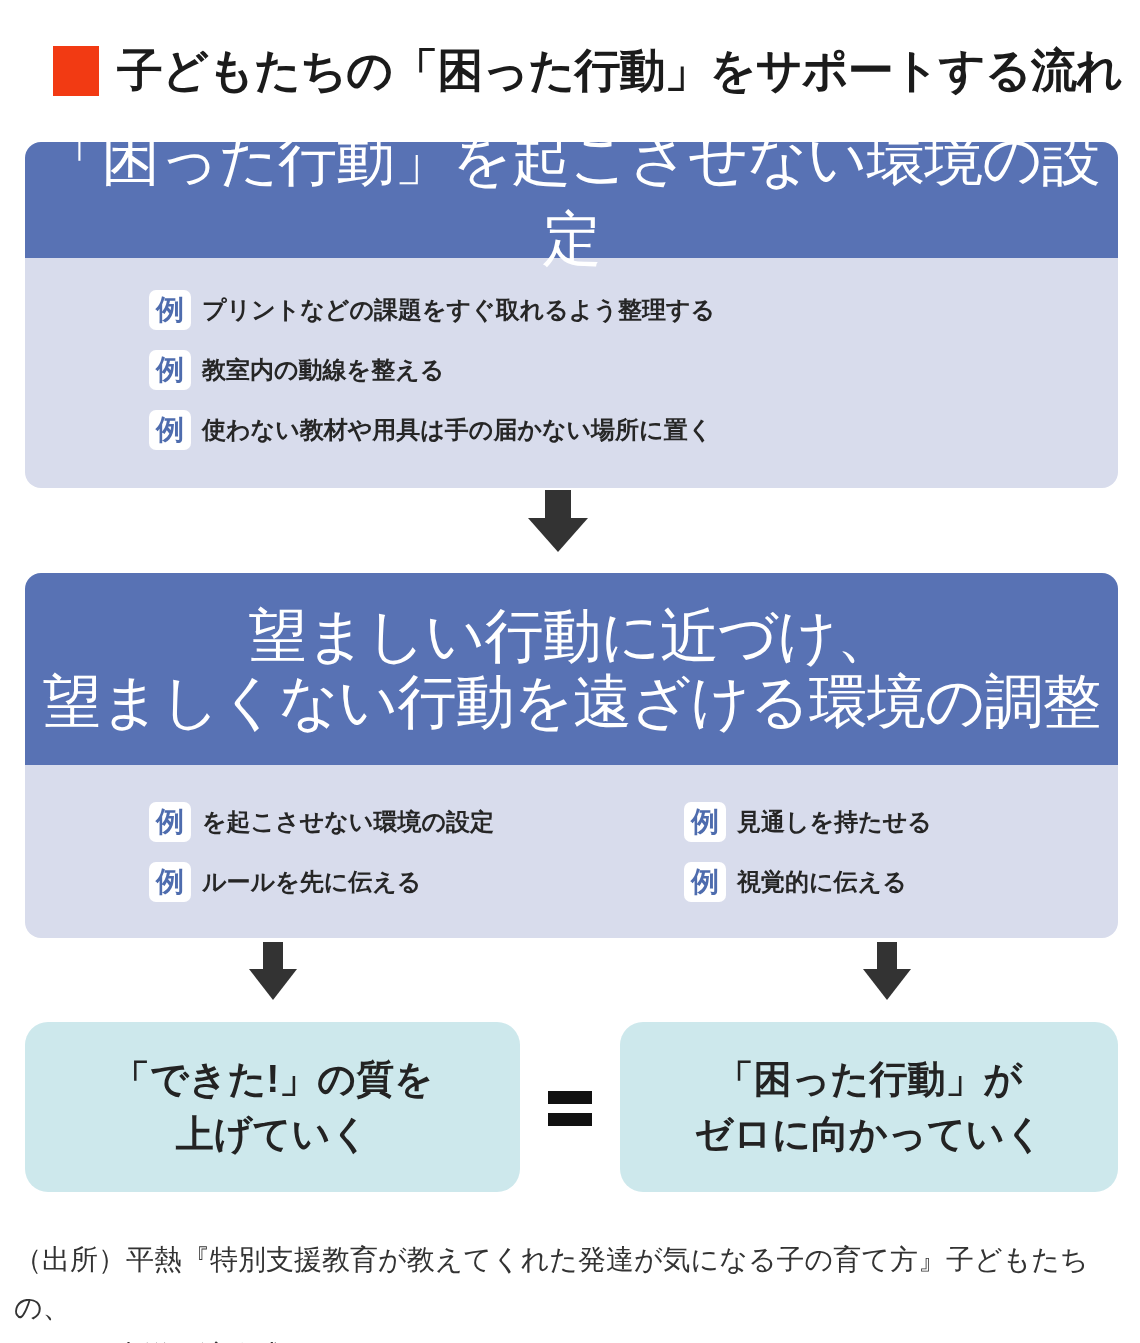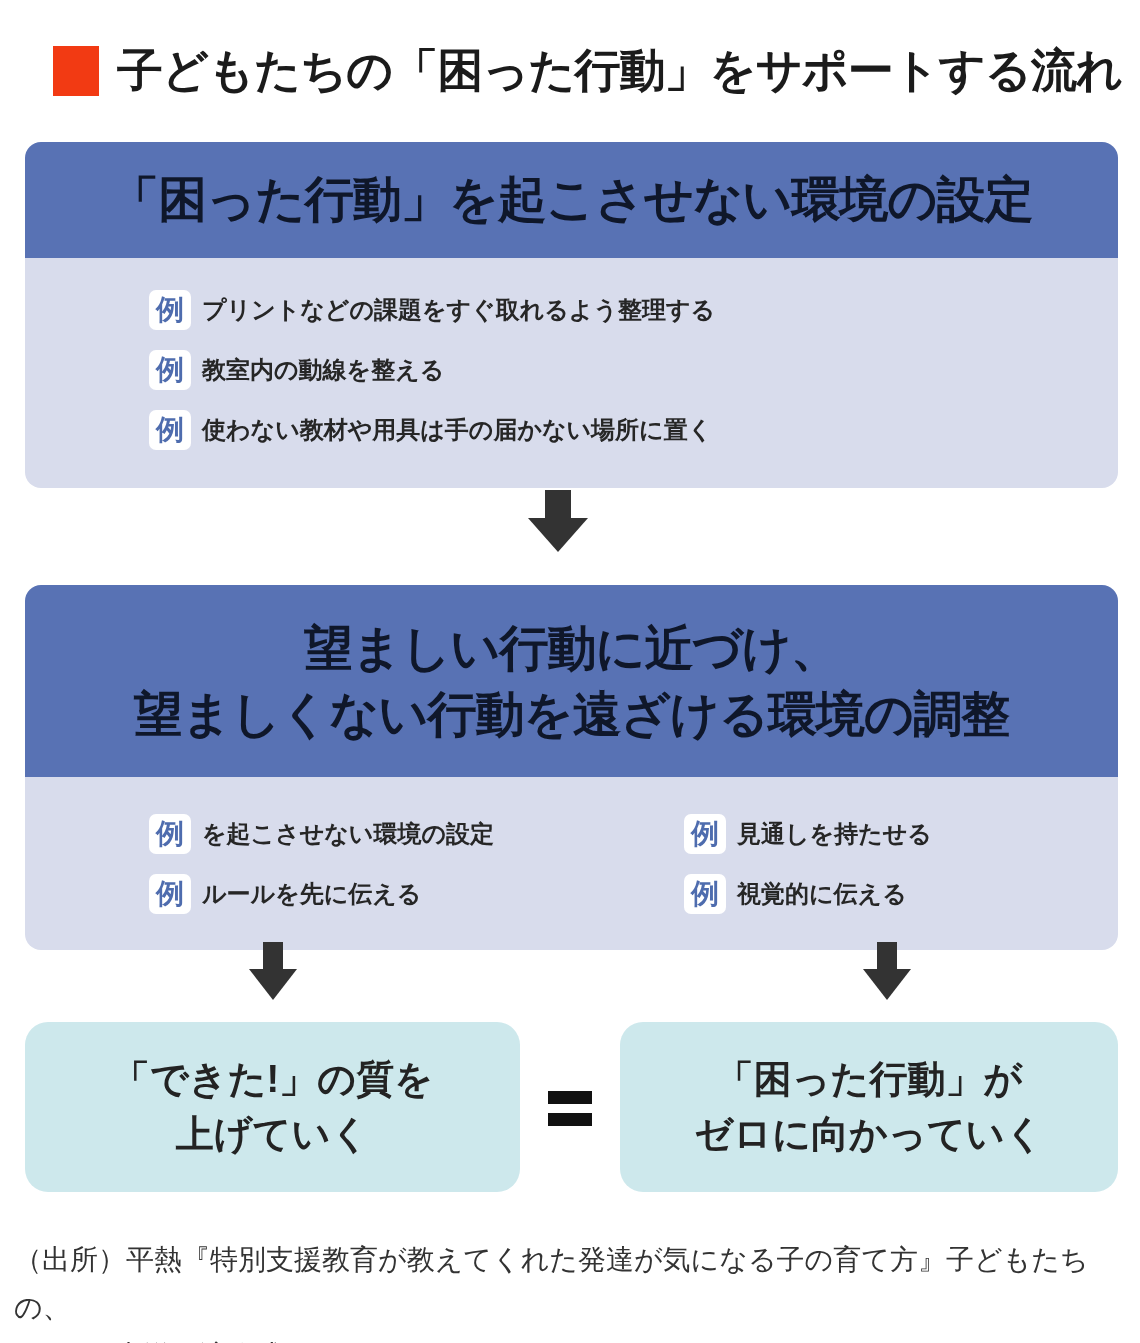--- a/index.html
+++ b/index.html
@@ -6,29 +6,29 @@
   body{font-family:"Liberation Sans","DejaVu Sans",sans-serif;}
   #canvas{position:relative;width:1140px;height:1343px;background:#ffffff;overflow:hidden;}
 
   
   .title-row{position:absolute;left:25px;top:40px;display:flex;align-items:center;margin-left:28px;}
   .title-square{width:46px;height:50px;background:#f23a13;margin-right:18px;flex:0 0 auto;}
   .title-text{font-size:46px;font-weight:900;color:#1b1b1b;letter-spacing:-1px;white-space:nowrap;}
 
   
   .flow-box{position:absolute;left:25px;width:1093px;}
-  .box-header{background:#5872b4;border-radius:16px 16px 0 0;color:#0f172a;
-              font-weight:700;font-size:49px;letter-spacing:-1px;
+  .box-header{background:#5872b4;border-radius:16px 16px 0 0;color:#ffffff;
+              font-weight:400;font-size:59px;letter-spacing:-1px;
               display:flex;flex-direction:column;align-items:center;justify-content:center;text-align:center;}
   .box-body{background:#d8dcec;border-radius:0 0 16px 16px;box-sizing:border-box;}
   #box1{top:142px;}
   #box1 .box-header{height:116px;}
   #box1 .box-body{height:230px;padding:32px 0 0 124px;}
   #box2{top:573px;}
-  #box2 .box-header{height:192px;line-height:66px;margin-top:12px;}
+  #box2 .box-header{height:192px;line-height:66px;}
   #box2 .box-body{height:173px;padding:37px 0 0 124px;display:grid;
                   grid-template-columns:535px auto;grid-row-gap:20px;align-content:start;}
 
   .example-row{display:flex;align-items:center;height:40px;margin-bottom:20px;}
   #box2 .example-row{margin-bottom:0;}
   .badge{width:42px;height:40px;background:#ffffff;color:#4e6cae;border-radius:7px;
          font-size:28px;font-weight:700;display:flex;align-items:center;justify-content:center;
          margin-right:11px;flex:0 0 auto;}
   .example-text{font-size:24px;font-weight:700;color:#262626;white-space:nowrap;}
 

